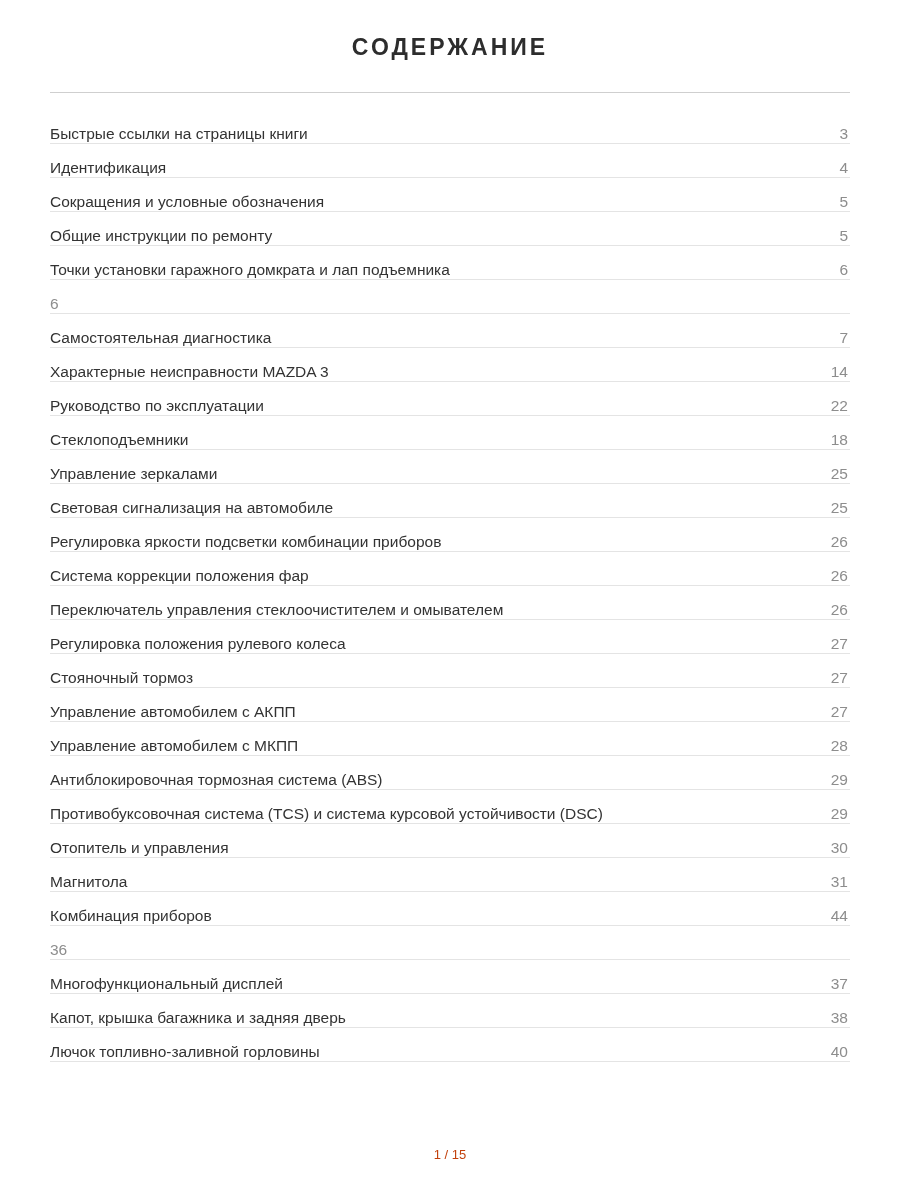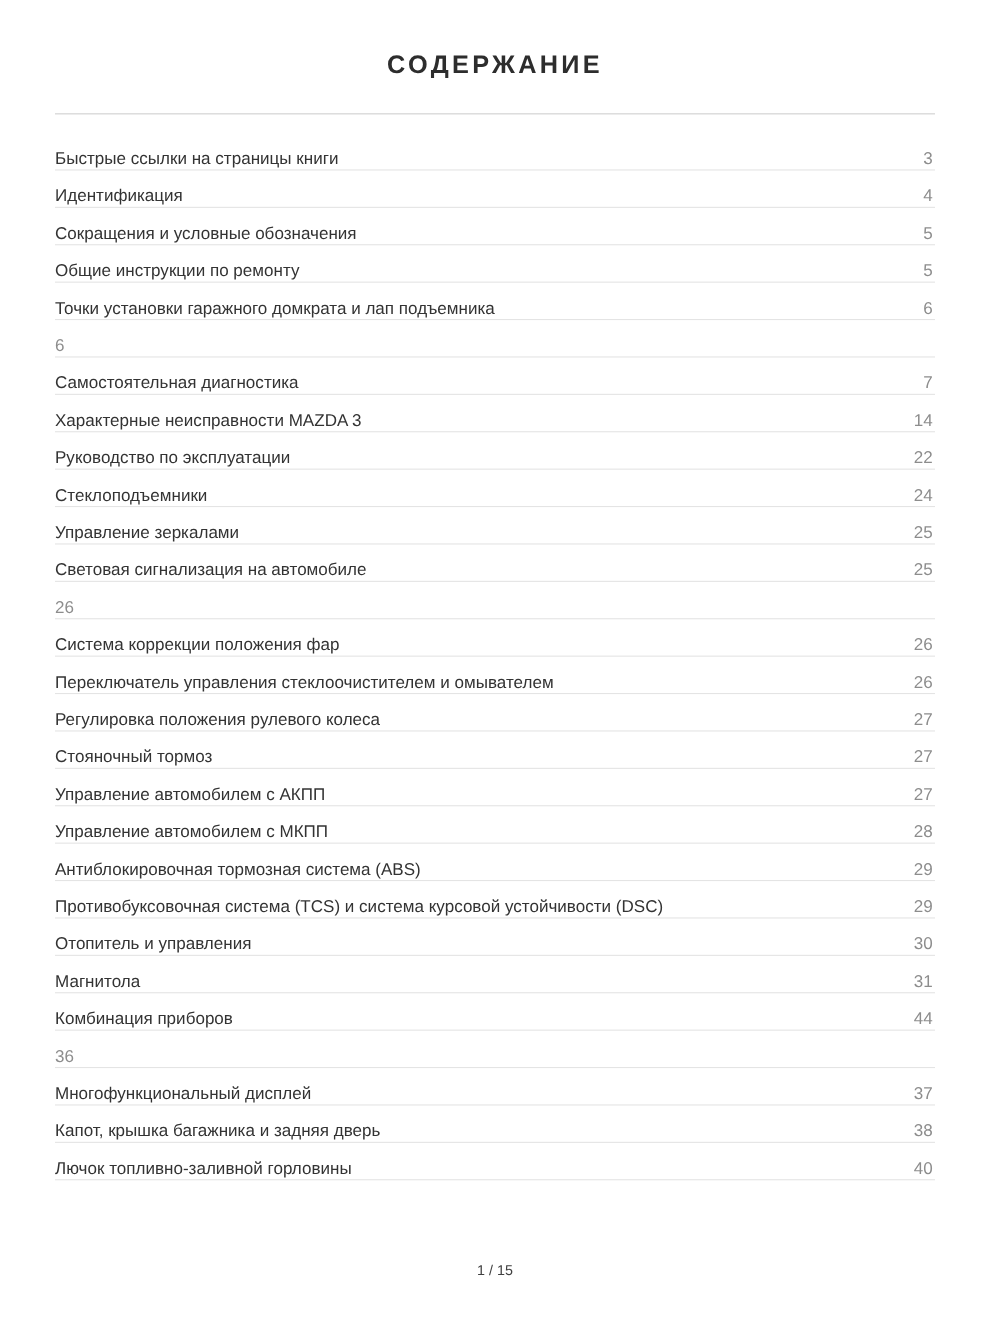--- a/index.html
+++ b/index.html
@@ -11,21 +11,21 @@
   }
   .page {
     position: relative;
     width: 900px;
     height: 1200px;
     background: #ffffff;
     padding: 34px 50px 0 50px;
     overflow: hidden;
   }
   .page-title {
-    margin: 11px;
+    margin: 0;
     text-align: center;
     font-size: 23px;
     font-weight: 700;
     letter-spacing: 3px;
     color: #2d2d2d;
   }
   .title-rule {
     border: none;
     border-top: 1px solid #cfcfcf;
     margin: 31px 0 17px 0;
@@ -51,21 +51,21 @@
     color: #8d8d8d;
     padding-right: 2px;
   }
   .footer {
     position: absolute;
     left: 0;
     bottom: 38px;
     width: 100%;
     text-align: center;
     font-size: 13px;
-    color: #404040;
+    color: #c2410c;
   }
 </style>
 </head>
 <body>
 
 <div class="page">
   <h1 class="page-title">СОДЕРЖАНИЕ</h1>
 
   <hr class="title-rule">
 
@@ -109,34 +109,35 @@
     <span class="toc-page">14</span>
   </div>
 
   <div class="toc-row">
     <span class="toc-label">Руководство по эксплуатации</span>
     <span class="toc-page">22</span>
   </div>
 
   <div class="toc-row">
     <span class="toc-label">Стеклоподъемники</span>
-    <span class="toc-page">24</span>
+    <span class="toc-page">18</span>
   </div>
 
   <div class="toc-row">
     <span class="toc-label">Управление зеркалами</span>
     <span class="toc-page">25</span>
   </div>
 
   <div class="toc-row">
     <span class="toc-label">Световая сигнализация на автомобиле</span>
     <span class="toc-page">25</span>
   </div>
 
   <div class="toc-row">
+    <span class="toc-label">Регулировка яркости подсветки комбинации приборов</span>
     <span class="toc-page">26</span>
   </div>
 
   <div class="toc-row">
     <span class="toc-label">Система коррекции положения фар</span>
     <span class="toc-page">26</span>
   </div>
 
   <div class="toc-row">
     <span class="toc-label">Переключатель управления стеклоочистителем и омывателем</span>

